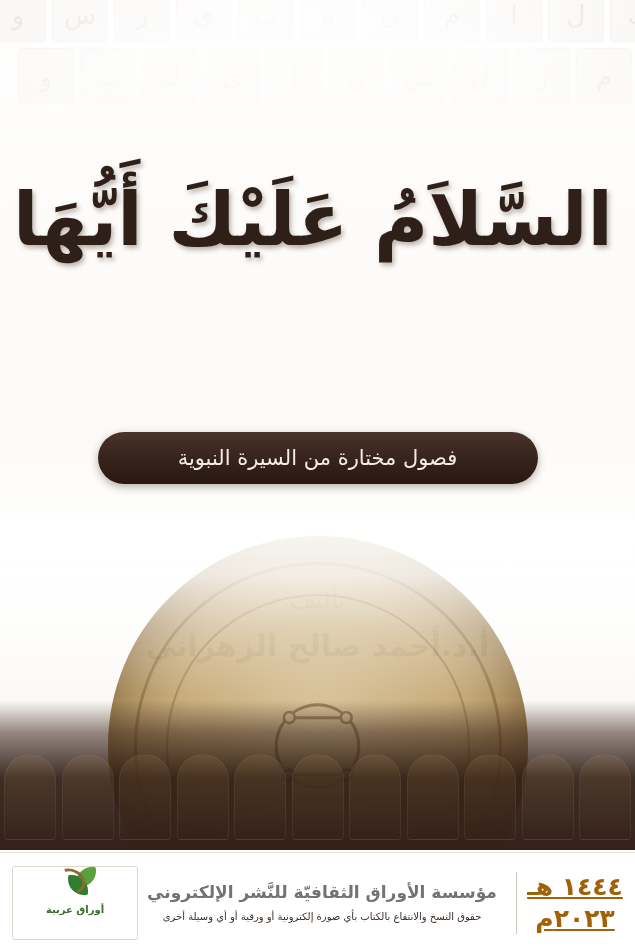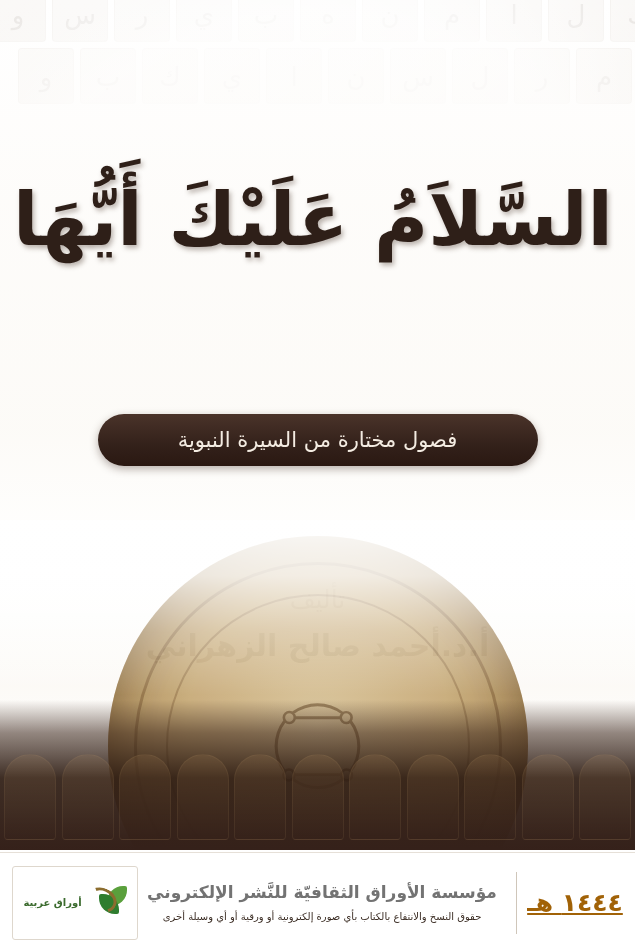--- a/index.html
+++ b/index.html
@@ -89,21 +89,21 @@
     color: #2e1f18;
     letter-spacing: 0px;
     text-shadow: 2px 3px 5px rgba(60,40,25,0.35), 0 1px 0 rgba(255,255,255,0.5);
     direction: rtl;
     white-space: nowrap;
   }
 
   
   .subtitle-pill {
     position: absolute;
-    top: 414px;
+    top: 432px;
     left: 50%;
     transform: translateX(-50%);
     width: 440px;
     height: 52px;
     border-radius: 26px;
     background: linear-gradient(180deg, #4a342a 0%, #32211a 55%, #29181
 2 100%);
     background: linear-gradient(180deg, #4a332a 0%, #33211a 60%, #2a1812 100%);
     box-shadow: 0 3px 8px rgba(50,30,20,0.35);
     display: flex;
@@ -271,23 +271,22 @@
     line-height: 1.5;
     font-family: "DejaVu Sans", sans-serif;
   }
   .logo-box {
     flex: 0 0 auto;
     width: 126px;
     height: 74px;
     border: 1px solid #ded7cd;
     border-radius: 3px;
     display: flex;
-    flex-direction: row;
+    flex-direction: column;
     align-items: center;
-    justify-content: center;
     gap: 3px;
     background: #fff;
   }
   .logo-mark {
     width: 42px; height: 34px;
     position: relative;
   }
   .logo-mark .leaf {
     position: absolute;
     width: 20px; height: 20px;
@@ -383,20 +382,21 @@
         <span class="arch"></span>
         <span class="arch"></span>
         <span class="arch"></span>
       </div>
     </div>
   </div>
 
   <div class="footer">
     <div class="footer-year">
       <div class="yr">١٤٤٤ هـ</div>
+      <div class="yr">٢٠٢٣م</div>
     </div>
     <div class="v-divider"></div>
 
     <div class="footer-center">
       <div class="publisher-name">مؤسسة الأوراق الثقافيّة للنَّشر الإلكتروني</div>
       <div class="rights-line">حقوق النسخ والانتفاع بالكتاب بأي صورة إلكترونية أو ورقية أو أي وسيلة أخرى</div>
     </div>
 
     <div class="logo-box">
       <div class="logo-mark">

